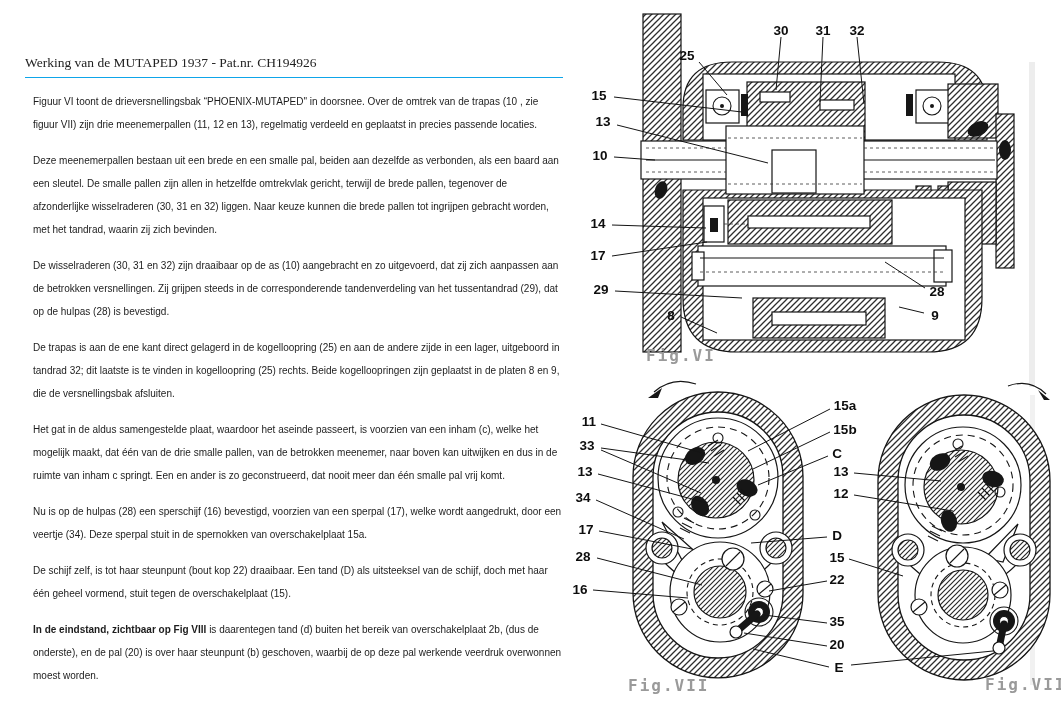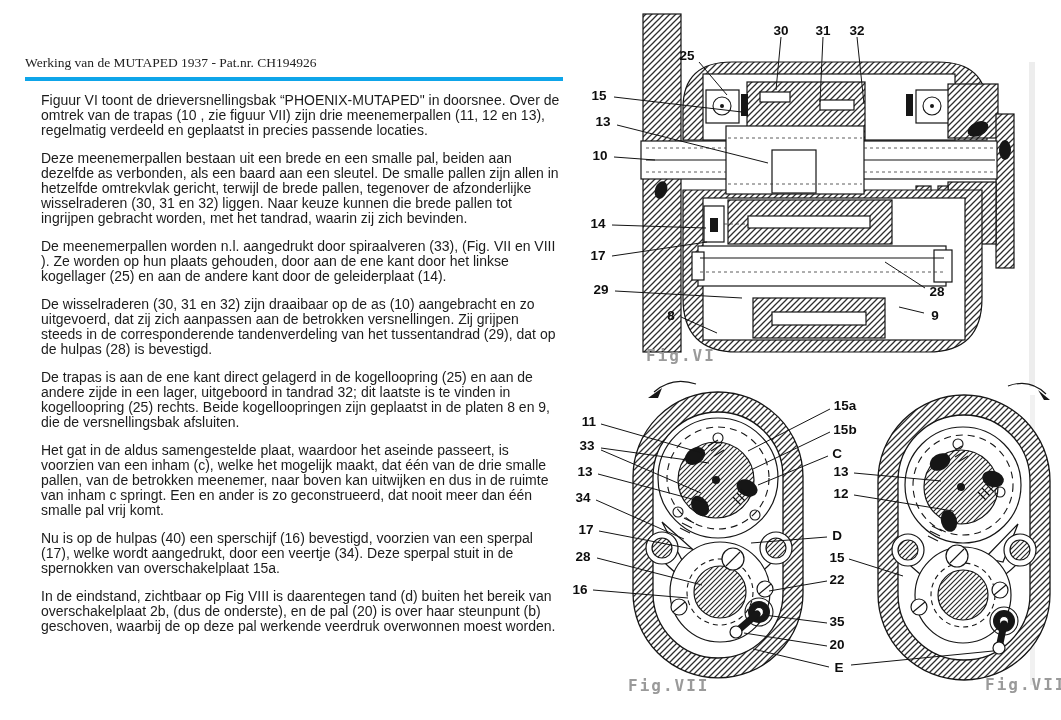--- a/index.html
+++ b/index.html
@@ -1,22 +1,22 @@
 <!DOCTYPE html>
 <html><head>
 <meta charset="utf-8">
 <style>
   html,body { margin:0; padding:0; background:#ffffff; }
   .page { position:relative; width:1061px; height:720px; background:#fff; overflow:hidden;
           font-family:"Liberation Sans",sans-serif; }
   .text-col { position:absolute; left:25px; top:55px; width:538px; color:#1c1c1c; }
   .doc-title { font-family:"Liberation Serif",serif; font-size:13.5px; color:#222;
-               padding-bottom:6px; border-bottom:4px solid #0ea5e9; margin:0 0 12px 0; }
-  .text-col p { font-size:14px; line-height:15px; margin:0 0 13px 16px; }
-  .text-col p b { font-weight:normal; }
+               padding-bottom:6px; border-bottom:1px solid #0ea5e9; margin:0 0 12px 0; }
+  .text-col p { font-size:10px; line-height:23px; margin:0 0 13px 8px; }
+  .text-col p b { font-weight:bold; }
   .fig-panel { position:absolute; left:568px; top:0; width:493px; height:720px; }
   svg { display:block; }
   .lbl { font:bold 13.5px "Liberation Sans",sans-serif; fill:#0d0d0d; }
   .cap { font:bold 16px "DejaVu Sans Mono",monospace; fill:#9a9a9a; letter-spacing:2px; }
   .ldr { stroke:#141414; stroke-width:1; fill:none; }
   .wt  { fill:#ffffff; stroke:#151515; stroke-width:1.2; }
   .ht  { fill:url(#hatch); stroke:#151515; stroke-width:1.2; }
   .ht2 { fill:url(#hatch2); stroke:#151515; stroke-width:1.2; }
   .ln  { stroke:#151515; fill:none; stroke-width:1.1; }
   .dsh { stroke:#333; fill:none; stroke-width:0.8; stroke-dasharray:3 3; }
@@ -24,25 +24,25 @@
 </style>
 </head>
 <body>
 
 <div class="page">
 
   <div class="text-col">
     <div class="doc-title">Werking van de MUTAPED 1937  -  Pat.nr. CH194926</div>
     <p>Figuur VI toont de drieversnellingsbak “PHOENIX-MUTAPED" in doorsnee. Over de omtrek van de trapas (10 , zie  figuur VII) zijn drie meenemerpallen (11, 12 en 13), regelmatig verdeeld en geplaatst in precies passende locaties.</p>
     <p>Deze meenemerpallen bestaan uit een brede en een smalle pal, beiden aan dezelfde as verbonden, als een baard aan een sleutel. De smalle pallen zijn allen in hetzelfde omtrekvlak gericht, terwijl de brede pallen, tegenover de afzonderlijke wisselraderen (30, 31 en 32) liggen. Naar keuze kunnen die brede pallen tot ingrijpen gebracht worden, met het tandrad, waarin zij zich bevinden.</p>
-    <p>De meenemerpallen worden n.l. aangedrukt door spiraalveren (33), (Fig. VII en VIII ). Ze worden op hun plaats gehouden, door aan de ene kant door het linkse kogellager (25) en aan de andere kant door de geleiderplaat (14).</p>
     <p>De wisselraderen (30, 31 en 32) zijn draaibaar op de as (10) aangebracht en zo uitgevoerd, dat zij zich aanpassen aan de betrokken versnellingen. Zij grijpen steeds in de corresponderende tandenverdeling van het tussentandrad (29), dat op de hulpas (28) is bevestigd.</p>
     <p>De trapas is aan de ene kant direct gelagerd in de kogelloopring (25) en aan de andere zijde in een lager, uitgeboord in tandrad 32; dit laatste is te vinden in kogelloopring (25) rechts. Beide kogelloopringen zijn geplaatst in de platen 8 en 9, die de versnellingsbak afsluiten.</p>
     <p>Het gat in de aldus samengestelde plaat, waardoor het aseinde passeert, is voorzien van een inham (c), welke het mogelijk maakt, dat één van de drie smalle pallen, van de betrokken meenemer, naar boven kan uitwijken en dus in de ruimte van inham c springt. Een en ander is zo geconstrueerd, dat nooit meer dan één smalle pal vrij komt.</p>
-    <p>Nu is op de hulpas (40) een sperschijf (16) bevestigd, voorzien van een sperpal (17), welke wordt aangedrukt, door een veertje (34). Deze sperpal stuit in de spernokken van overschakelplaat 15a.</p>
+    <p>Nu is op de hulpas (28) een sperschijf (16) bevestigd, voorzien van een sperpal (17), welke wordt aangedrukt, door een veertje (34). Deze sperpal stuit in de spernokken van overschakelplaat 15a.</p>
+    <p>De schijf zelf, is tot haar steunpunt (bout kop 22) draaibaar. Een tand (D) als uitsteeksel van de schijf, doch met haar één geheel vormend, stuit tegen de overschakelplaat (15).</p>
     <p class="final"><b>In de eindstand, zichtbaar op Fig VIII</b><span> is daarentegen tand (d) buiten het bereik van overschakelplaat 2b, (dus de onderste), en de pal (20) is over haar steunpunt (b) geschoven, waarbij de op deze pal werkende veerdruk overwonnen moest worden.</span></p>
   </div>
 
   <div class="fig-panel">
   <svg width="493" height="720" viewBox="568 0 493 720" xmlns="http://www.w3.org/2000/svg">
     <defs>
       <pattern id="hatch" patternUnits="userSpaceOnUse" width="6" height="6">
         <rect width="6" height="6" fill="#ffffff"></rect>
         <path d="M0,6 l6,-6 M-1,1 l2,-2 M5,7 l2,-2" stroke="#2e2e2e" stroke-width="1.3"></path>
       </pattern>

